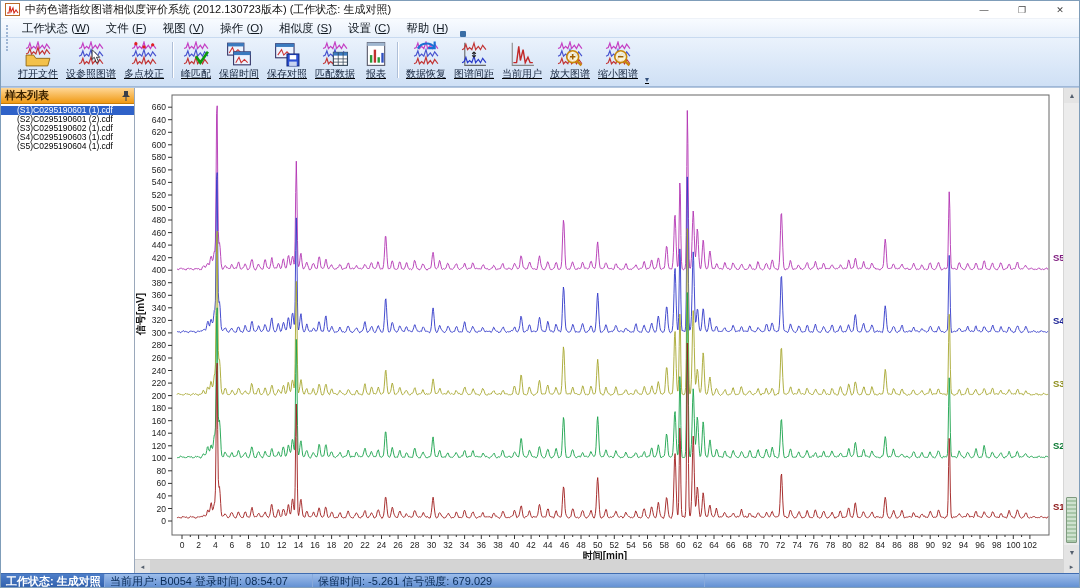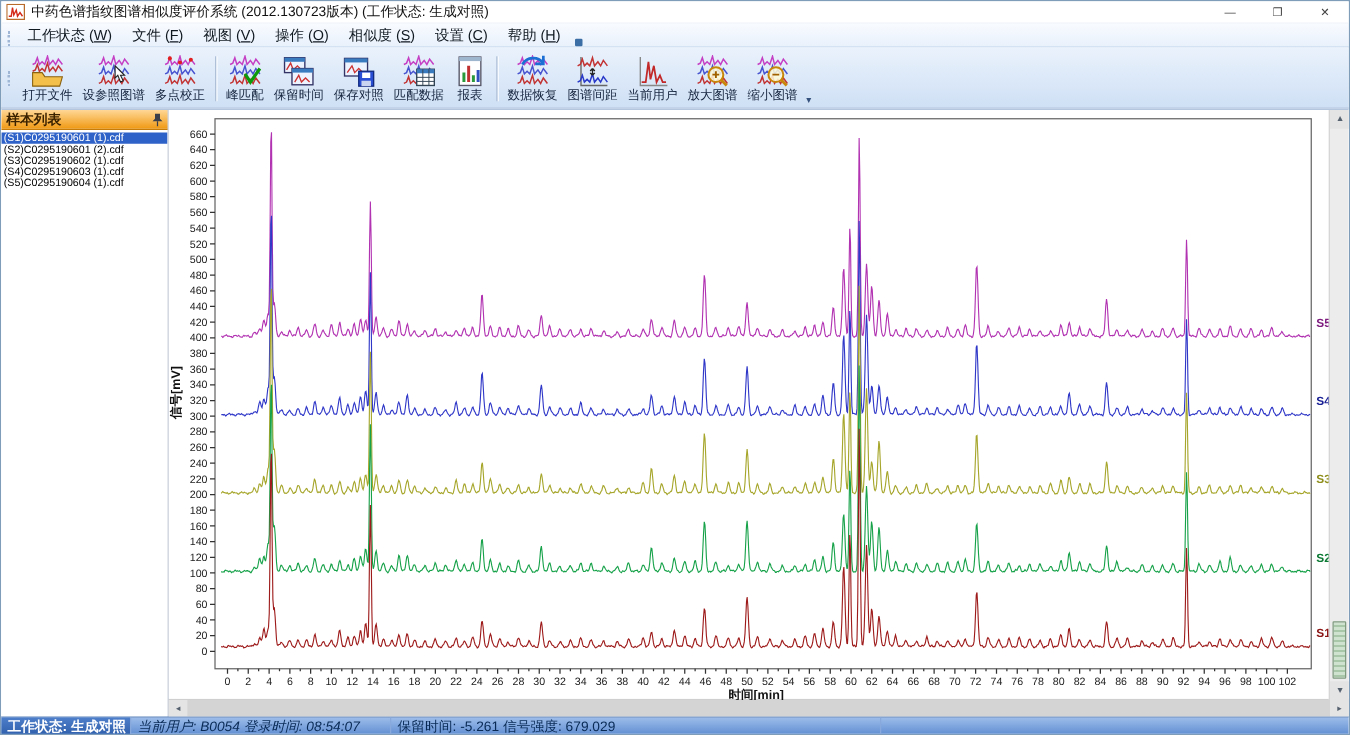--- a/index.html
+++ b/index.html
@@ -18,38 +18,38 @@
 
   
   .menubar{height:19px;background:linear-gradient(#f8fbff,#e9f1fb);display:flex;align-items:flex-end;
            font-size:11.5px;color:#101820;border-bottom:1px solid #c8daf0;padding-left:2px;}
   .bar-grip{width:5px;height:12px;margin:0 3px;border-left:2px dotted #9fb6d4;}
   .menu-item{padding:1px 8px;white-space:nowrap;}
   .menu-grip-end{width:6px;height:6px;background:#3a6ea5;margin-left:4px;border-radius:1px;}
 
   
   .toolbar{height:49px;background:linear-gradient(#eaf2fc,#cfe0f5);
-           border-bottom:1px solid #9fb8d8;display:flex;align-items:center;padding:1px 8px 0 2px;}
+           border-bottom:1px solid #9fb8d8;display:flex;align-items:flex-start;padding:1px 8px 0 2px;text-decoration:underline;}
   .toolbar-groups{display:flex;align-items:stretch;}
   .tb-btn{display:flex;flex-direction:column;align-items:center;justify-content:flex-start;
           padding:1px 3px 0 3px;font-size:10px;color:#14233c;border:1px solid transparent;border-radius:2px;}
   .tb-ic{width:26px;height:26px;display:block;}
   .tb-label{white-space:nowrap;line-height:13px;}
   .tb-sep{width:1px;background:#aebfd8;box-shadow:1px 0 0 #ffffff;margin:3px 4px;}
   .tb-overflow{align-self:flex-end;font-size:8px;color:#34507c;padding:0 3px 2px 3px;}
 
   
   .main{display:flex;height:486px;border-top:1px solid #b4c6dd;background:#fff;}
   .sidebar{width:134px;border-right:1px solid #9aa8bb;display:flex;flex-direction:column;background:#fff;}
   .sidebar-header{height:16px;background:linear-gradient(#ffd796,#f09a14);display:flex;align-items:center;
                   font-size:11px;font-weight:bold;color:#3c2300;padding:0 3px 0 4px;border-bottom:1px solid #c87c08;}
   .sidebar-header .spacer{flex:1;}
   .pin{width:10px;height:12px;display:inline-flex;}
   .sample-list{flex:1;background:#fff;font-size:8.5px;color:#000;padding-top:2px;overflow:hidden;}
-  .sample-item{height:9px;line-height:9px;white-space:nowrap;padding-left:2px;}
+  .sample-item{height:9px;line-height:9px;white-space:nowrap;padding-left:16px;}
   .sample-item.selected{background:#2f62c8;color:#fff;}
 
   .right-col{flex:1;display:flex;flex-direction:column;background:#fff;}
   .chart-panel{height:472px;position:relative;background:#fff;}
   #chart{position:absolute;left:0;top:0;font-family:"Liberation Sans",sans-serif;}
 
   
   .vscroll{position:absolute;right:0;top:0;width:16px;height:472px;background:#ececec;
            border-left:1px solid #d6d6d6;}
   .sb-arrow{width:16px;height:15px;display:flex;align-items:center;justify-content:center;
@@ -61,21 +61,21 @@
   
   .hscroll{height:14px;display:flex;align-items:stretch;background:#dcdcdc;border-top:1px solid #cfcfcf;}
   .hscroll .sb-arrow{width:15px;height:100%;font-size:7px;}
   .htrack{flex:1;background:#d4d4d4;}
 
   
   .statusbar{height:16px;background:linear-gradient(#9dbdea,#5b8ad0);display:flex;align-items:flex-end;
              font-size:11px;color:#082a55;border-top:1px solid #3f6cb0;}
   .seg{display:flex;align-items:center;padding-left:5px;white-space:nowrap;border-right:1px solid #87a9dc;}
   .seg.s0{width:104px;background:linear-gradient(#4d7ec9,#2e5da9);color:#fff;font-weight:bold;}
-  .seg.s1{width:208px;font-style:italic;}
+  .seg.s1{width:208px;}
   .seg.s2{width:392px;}
   .seg.fill{flex:1;border-right:none;}
 </style>
 </head>
 <body>
 
 <div class="app">
 
   <div class="titlebar">
     <span class="app-icon">

